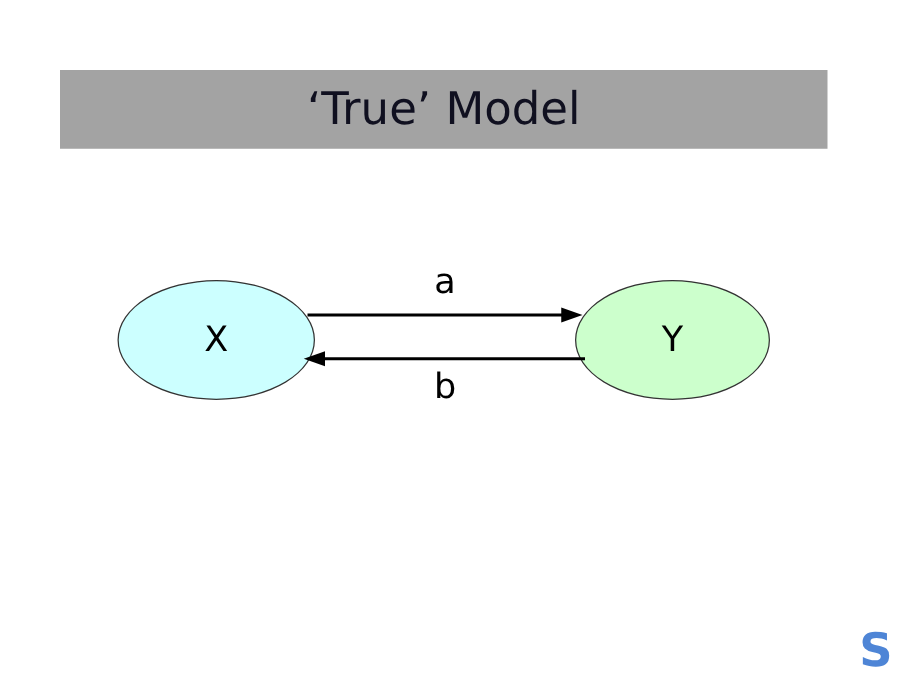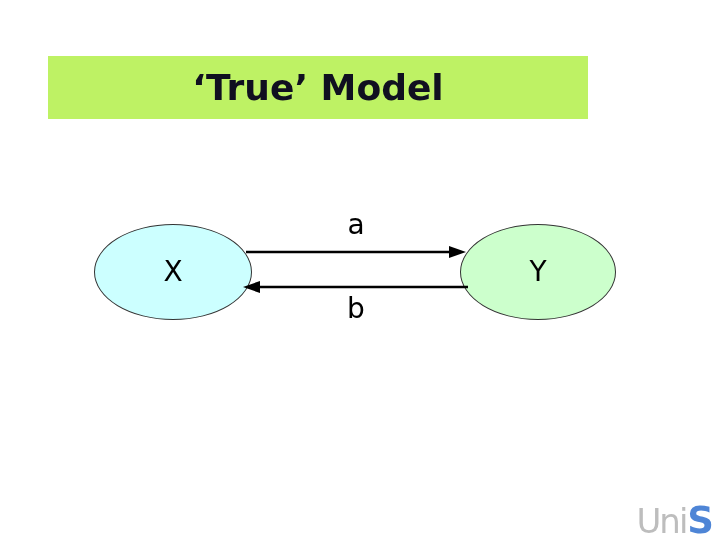--- a/index.html
+++ b/index.html
@@ -12,27 +12,26 @@
     position: relative;
     width: 720px;
     height: 540px;
     background: #ffffff;
     overflow: hidden;
   }
   #title-banner {
     position: absolute;
     left: 48px;
     top: 56px;
-    width: 540px;
+    width: 614px;
     height: 63px;
-    background: #bef264;
+    background: #a3a3a3;
     display: flex;
     align-items: center;
     justify-content: center;
-    font-weight: bold;
   }
   #slide-title {
     font-size: 36px;
     line-height: 1;
     color: #101020;
     letter-spacing: 0px;
     white-space: nowrap;
   }
   .node {
     position: absolute;
@@ -133,17 +132,16 @@
       <line x1="468" y1="287" x2="258" y2="287" stroke="#000000" stroke-width="2.5"></line>
       <polygon points="243,287 260,281 260,293" fill="#000000"></polygon>
     </g>
   </svg>
 
   <div id="edge-label-a" class="edge-label">a</div>
 
   <div id="edge-label-b" class="edge-label">b</div>
 
   <div id="unis-logo">
-    <span id="logo-uni" style="color: rgb(189, 189, 189);">Uni</span>
     <span id="logo-s" style="color: rgb(78, 133, 214);">S</span>
   </div>
 
 </div>
 
 </body></html>

